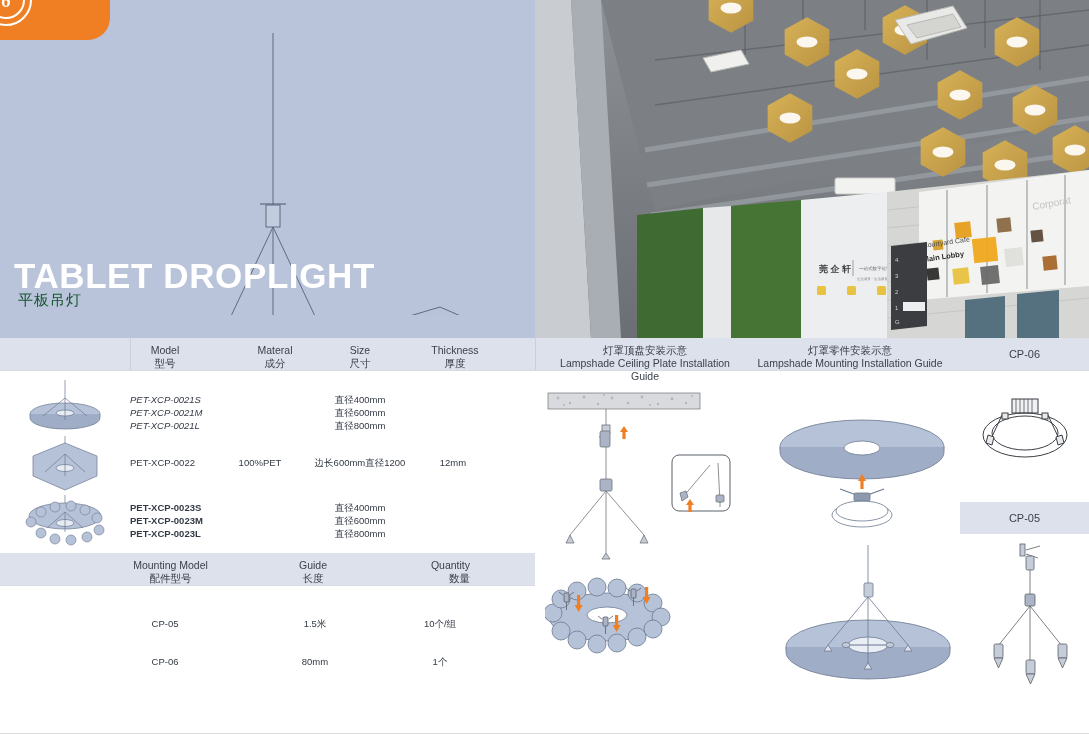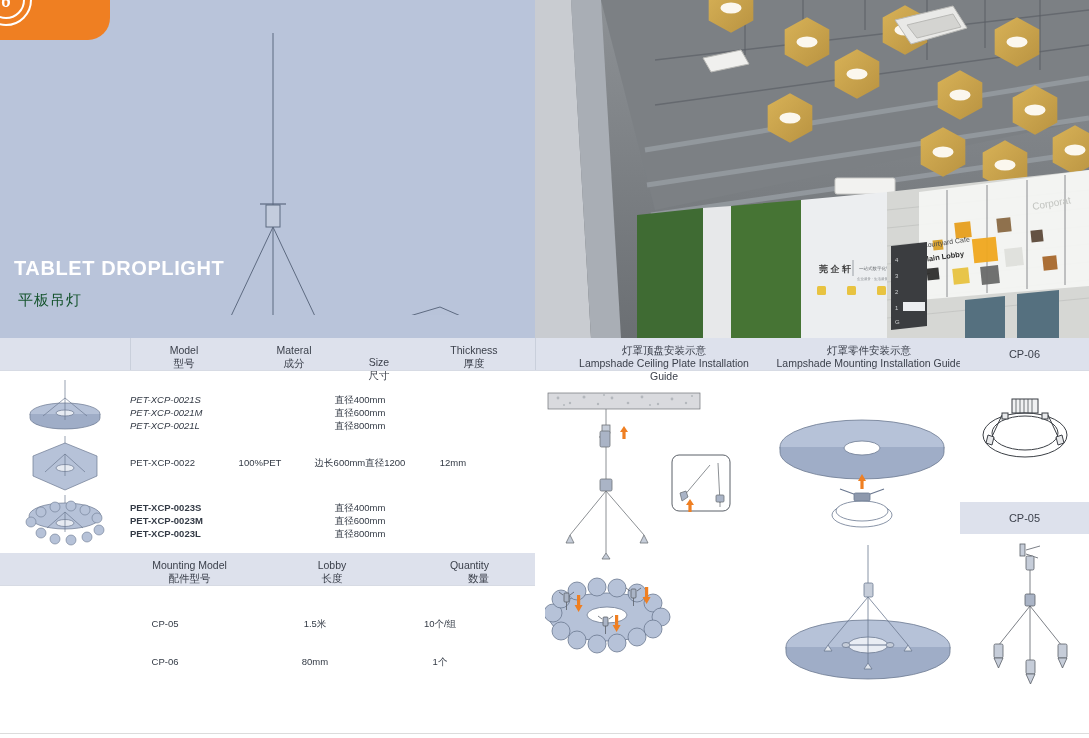--- a/index.html
+++ b/index.html
@@ -18,27 +18,27 @@
         background:#ef7f22;border-radius:0 0 22px 0;z-index:6;}
   .logo-mark{position:absolute;left:20px;top:0px;width:48px;height:48px;
         border:2.5px solid #fff;border-radius:50%;
         display:flex;align-items:center;justify-content:center;}
   .logo-inner{width:34px;height:34px;border:2px solid #fff;border-radius:50%;
         display:flex;align-items:center;justify-content:center;
         color:#fff;font-size:19px;font-weight:bold;font-style:italic;
         font-family:"Liberation Serif",serif;line-height:1;}
 
   .hero-title{position:absolute;left:14px;top:258px;color:#ffffff;
-        font-size:20px;font-weight:bold;letter-spacing:0.6px;line-height:1;}
+        font-size:35px;font-weight:bold;letter-spacing:0.6px;line-height:1;}
   .hero-sub{position:absolute;left:18px;top:292px;color:#14532d;
         font-size:15px;letter-spacing:1px;line-height:1;}
 
   
   .band{position:absolute;background:#dde1ec;}
-  .hdr-cell{position:absolute;text-align:center;color:#3a3f4a;line-height:1.25;padding-left:19px;}
+  .hdr-cell{position:absolute;text-align:center;color:#3a3f4a;line-height:1.25;}
   .hdr-en{font-size:10.5px;}
   .hdr-cn{font-size:10.5px;}
 
   .cell{position:absolute;color:#333a45;font-size:9.5px;line-height:13px;
         white-space:pre-line;}
   .cell.c{text-align:center;}
 
   .vline{position:absolute;width:1px;background:#c9cfdb;}
   .hline{position:absolute;height:1px;background:#d7dbe4;}
 
@@ -250,21 +250,21 @@
   <div class="band" style="left:0px;top:338px;width:130px;height:32px;"></div>
 
   <div class="hdr-cell" style="left:130px;top:344px;width:70px;">
     <div class="hdr-en">Model</div>
     <div class="hdr-cn">型号</div>
   </div>
   <div class="hdr-cell" style="left:240px;top:344px;width:70px;">
     <div class="hdr-en">Materal</div>
     <div class="hdr-cn">成分</div>
   </div>
-  <div class="hdr-cell" style="left:325px;top:344px;width:70px;margin-top:12px;">
+  <div class="hdr-cell" style="left:325px;top:344px;width:70px;">
     <div class="hdr-en">Size</div>
     <div class="hdr-cn">尺寸</div>
   </div>
   <div class="hdr-cell" style="left:420px;top:344px;width:70px;">
     <div class="hdr-en">Thickness</div>
     <div class="hdr-cn">厚度</div>
   </div>
 
   <div class="hdr-cell" style="left:750px;top:344px;width:200px;">
     <div class="hdr-cn">灯罩零件安装示意</div>
@@ -339,21 +339,21 @@
   <div class="cell c" style="left:300px;top:501px;width:120px;">直径400mm
 直径600mm
 直径800mm</div>
 
   <div class="band" style="left:0px;top:553px;width:535px;height:32px;"></div>
   <div class="hdr-cell" style="left:128px;top:559px;width:85px;">
     <div class="hdr-en">Mounting Model</div>
     <div class="hdr-cn">配件型号</div>
   </div>
   <div class="hdr-cell" style="left:283px;top:559px;width:60px;">
-    <div class="hdr-en">Lobby</div>
+    <div class="hdr-en">Guide</div>
     <div class="hdr-cn">长度</div>
   </div>
   <div class="hdr-cell" style="left:408px;top:559px;width:62px;text-align:right;">
     <div class="hdr-en">Quantity</div>
     <div class="hdr-cn">数量</div>
   </div>
   <div class="hline" style="left:0;top:585px;width:535px;"></div>
 
   <div class="cell c" style="left:115px;top:617px;width:100px;">CP-05</div>
   <div class="cell c" style="left:280px;top:617px;width:70px;">1.5米</div>

